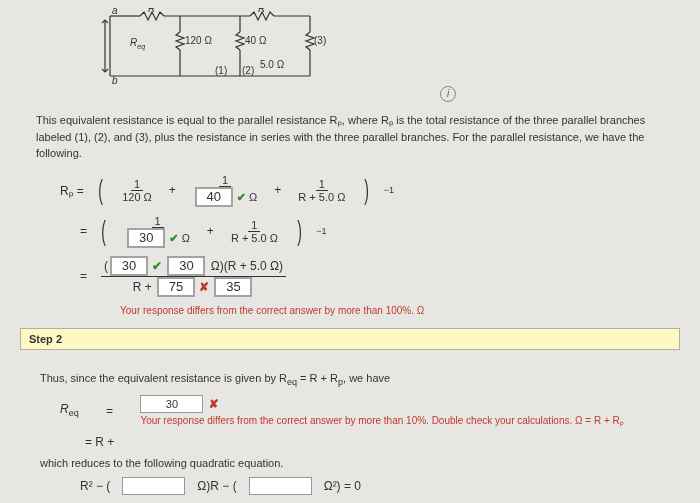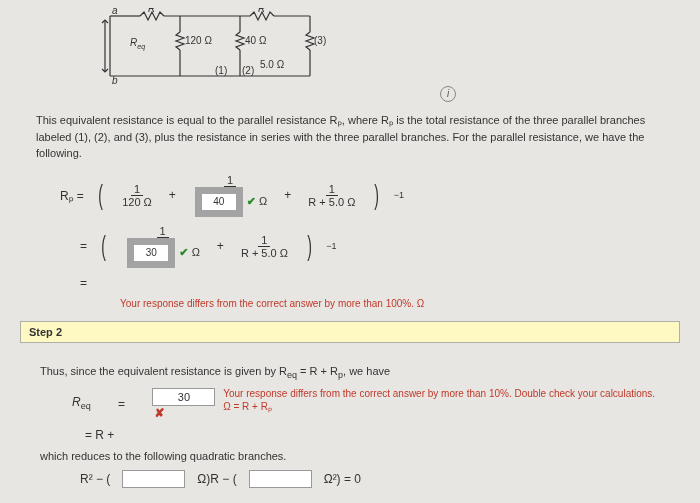--- a/index.html
+++ b/index.html
@@ -44,26 +44,26 @@
     align-items: center;
     font-size: 11px;
     margin: 0 2px;
     vertical-align: middle;
   }
   .frac .num { border-bottom: 1px solid #333; padding: 0 3px; }
   .frac .den { padding: 0 3px; }
   .ansbox {
     display: inline-block;
     background: #fff;
-    border: 7px solid #a3a3a3;
+    border: 2px solid #a3a3a3;
     min-width: 28px;
     height: 16px;
     line-height: 16px;
     text-align: center;
-    font-size: 10px;
+    font-size: 13px;
     padding: 0 3px;
     margin: 0 2px;
   }
   .check {
     color: #2a8a2a;
     font-weight: bold;
     margin-left: 2px;
   }
   .cross {
     color: #c0392b;
@@ -207,44 +207,46 @@
           <span class="num">1</span>
           <span class="den">R + 5.0 Ω</span>
         </span>
     <span class="rparen">)</span>
         <span class="sup">−1</span>
   </div>
 
   <div class="eq-row" style="margin-left:60px">
     <span>=</span>
     <span class="frac" style="font-size:12px">
+      <span class="num">(<span class="ansbox">30</span><span class="check">✔</span> <span class="ansbox">30</span> <span>Ω)(R + 5.0 Ω)</span></span>
+      <span class="den"><span>R +</span> <span class="ansbox">75</span><span class="cross">✘</span> <span class="ansbox">35</span></span>
     </span>
   </div>
   <div class="feedback">Your response differs from the correct answer by more than 100%. Ω</div>
 
   <div class="step-hdr">Step 2</div>
   <div class="step-body">
     <div>
       <span>Thus, since the equivalent resistance is given by R</span><span class="sub">eq</span><span> = R + R</span><span class="sub">p</span><span>, we have</span>
     </div>
 
-    <div class="eq-row" style="margin-left:32px">
+    <div class="eq-row" style="margin-left:20px">
       <span><i>R</i><span class="sub">eq</span></span>
       &nbsp;<span>=</span>&nbsp;
-      <span style="display:inline-flex;flex-direction:row">
+      <span style="display:inline-flex;flex-direction:column">
         <span><span class="wideans">30</span> <span class="cross">✘</span></span>
         <span style="color:#c0392b;font-size:10px">Your response differs from the correct answer by more than 10%. Double check your calculations. Ω = R + Rₚ</span>
       </span>
     </div>
 
     <div class="eq-row" style="margin-left:45px">
       <span>= R +</span>
     </div>
 
-    <div>which reduces to the following quadratic branches.</div>
+    <div>which reduces to the following quadratic equation.</div>
 
     <div class="eq-row" style="">
       <span>R² − (</span>
       <span class="wideans"></span>
       <span>Ω)R − (</span>
       <span class="wideans"></span>
       <span>Ω²) = 0</span>
     </div>
   </div>
 

